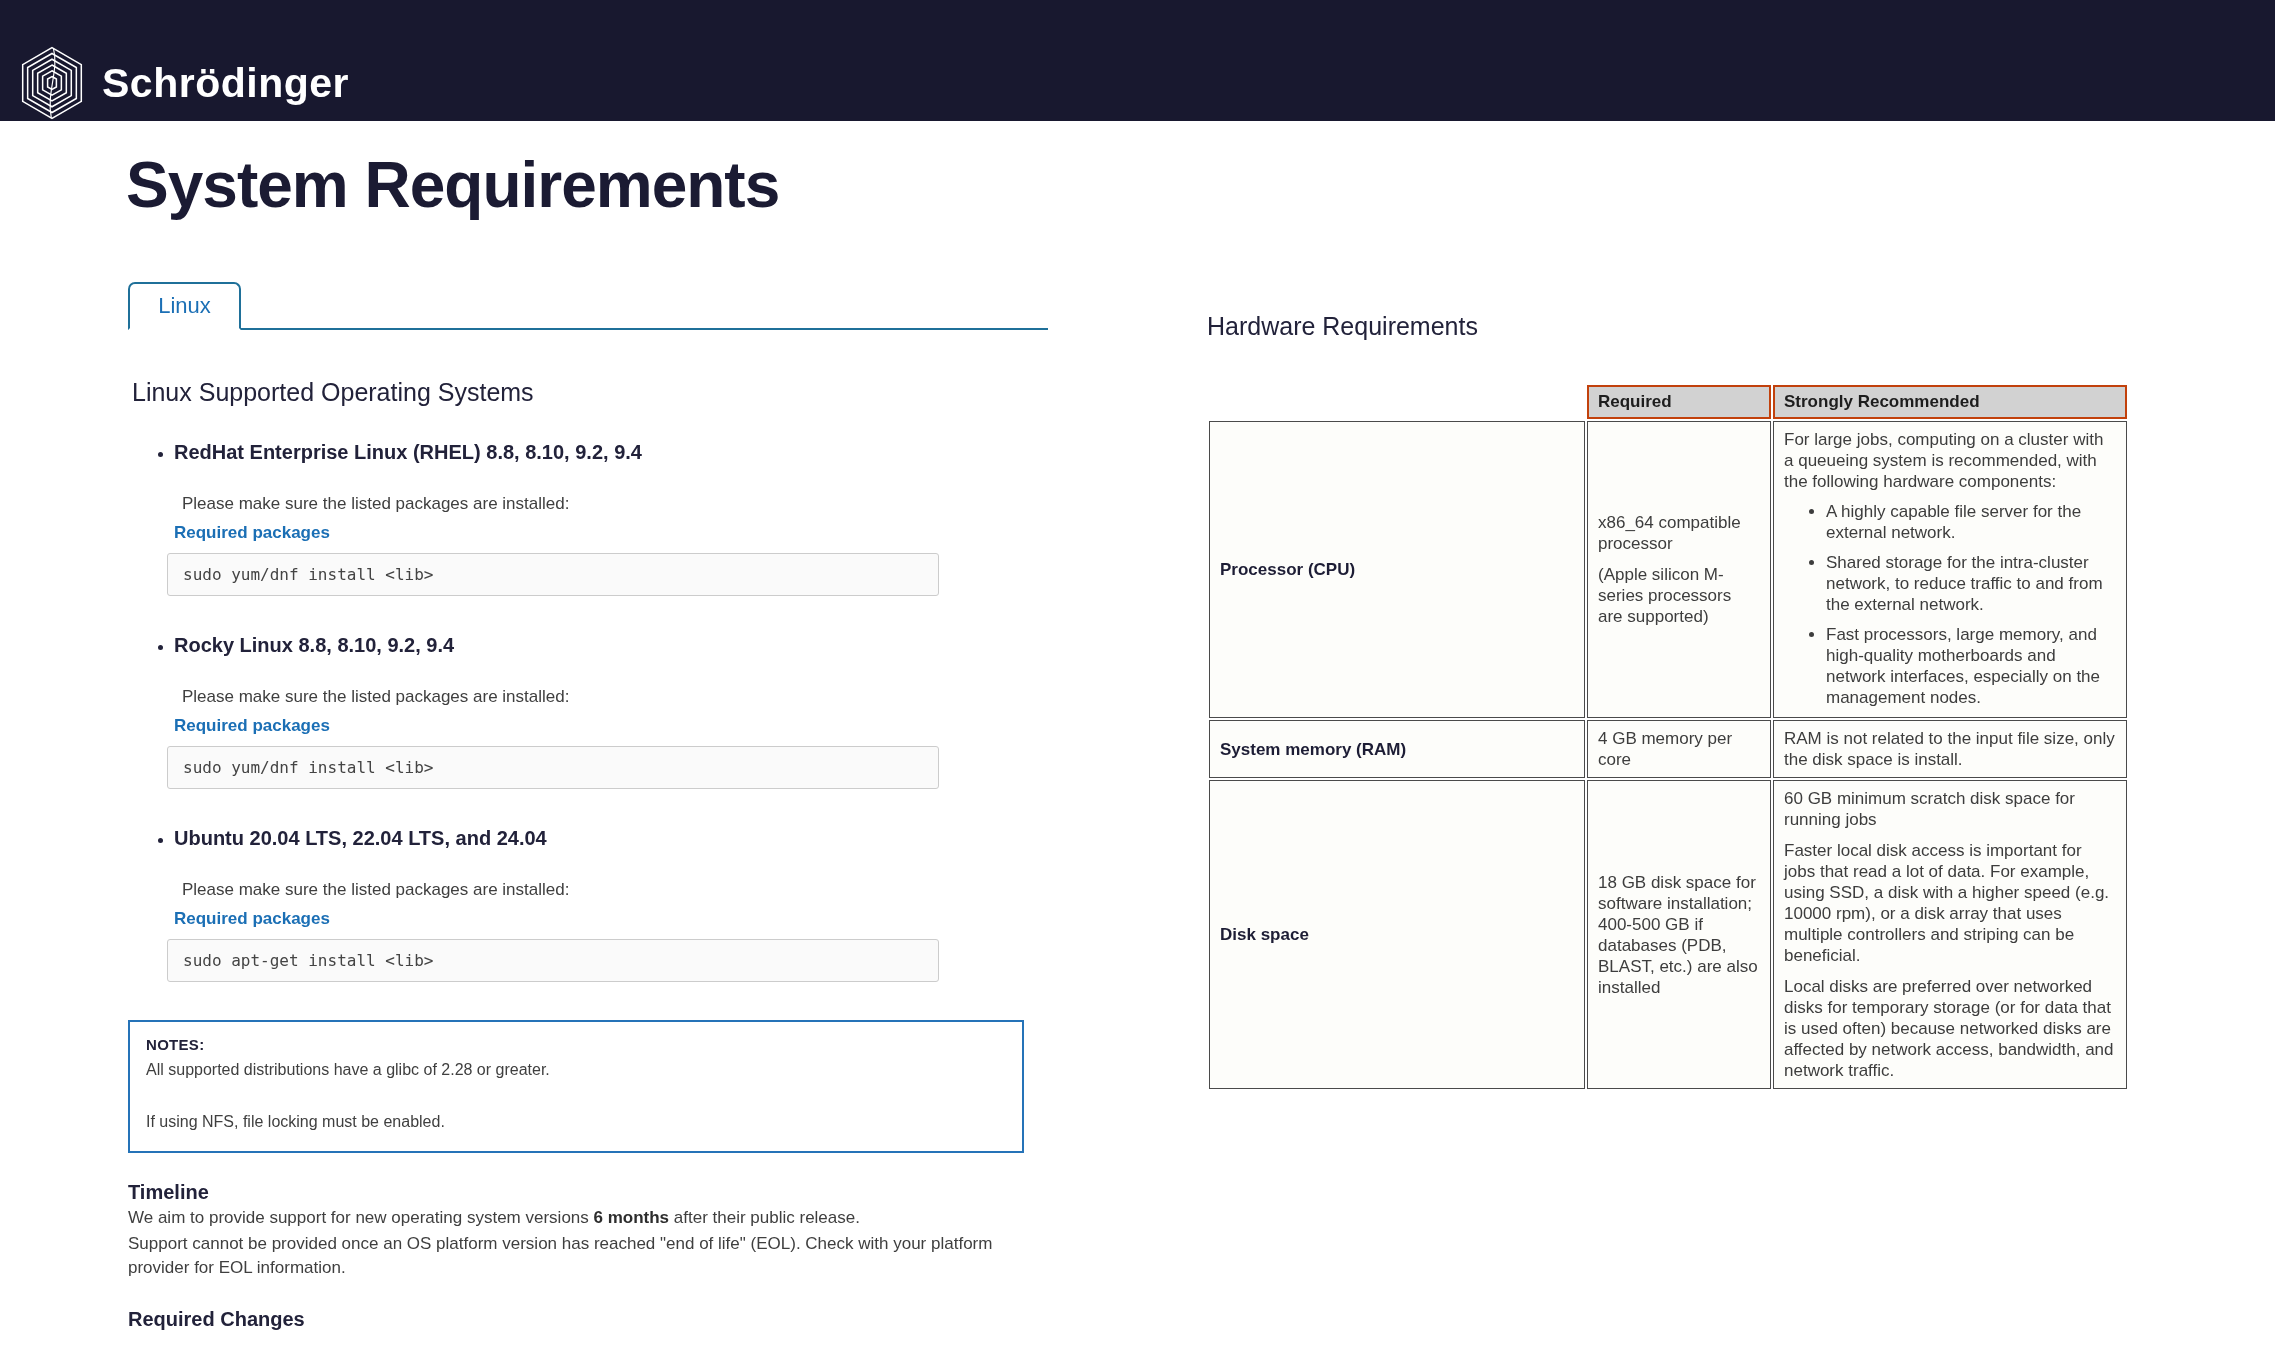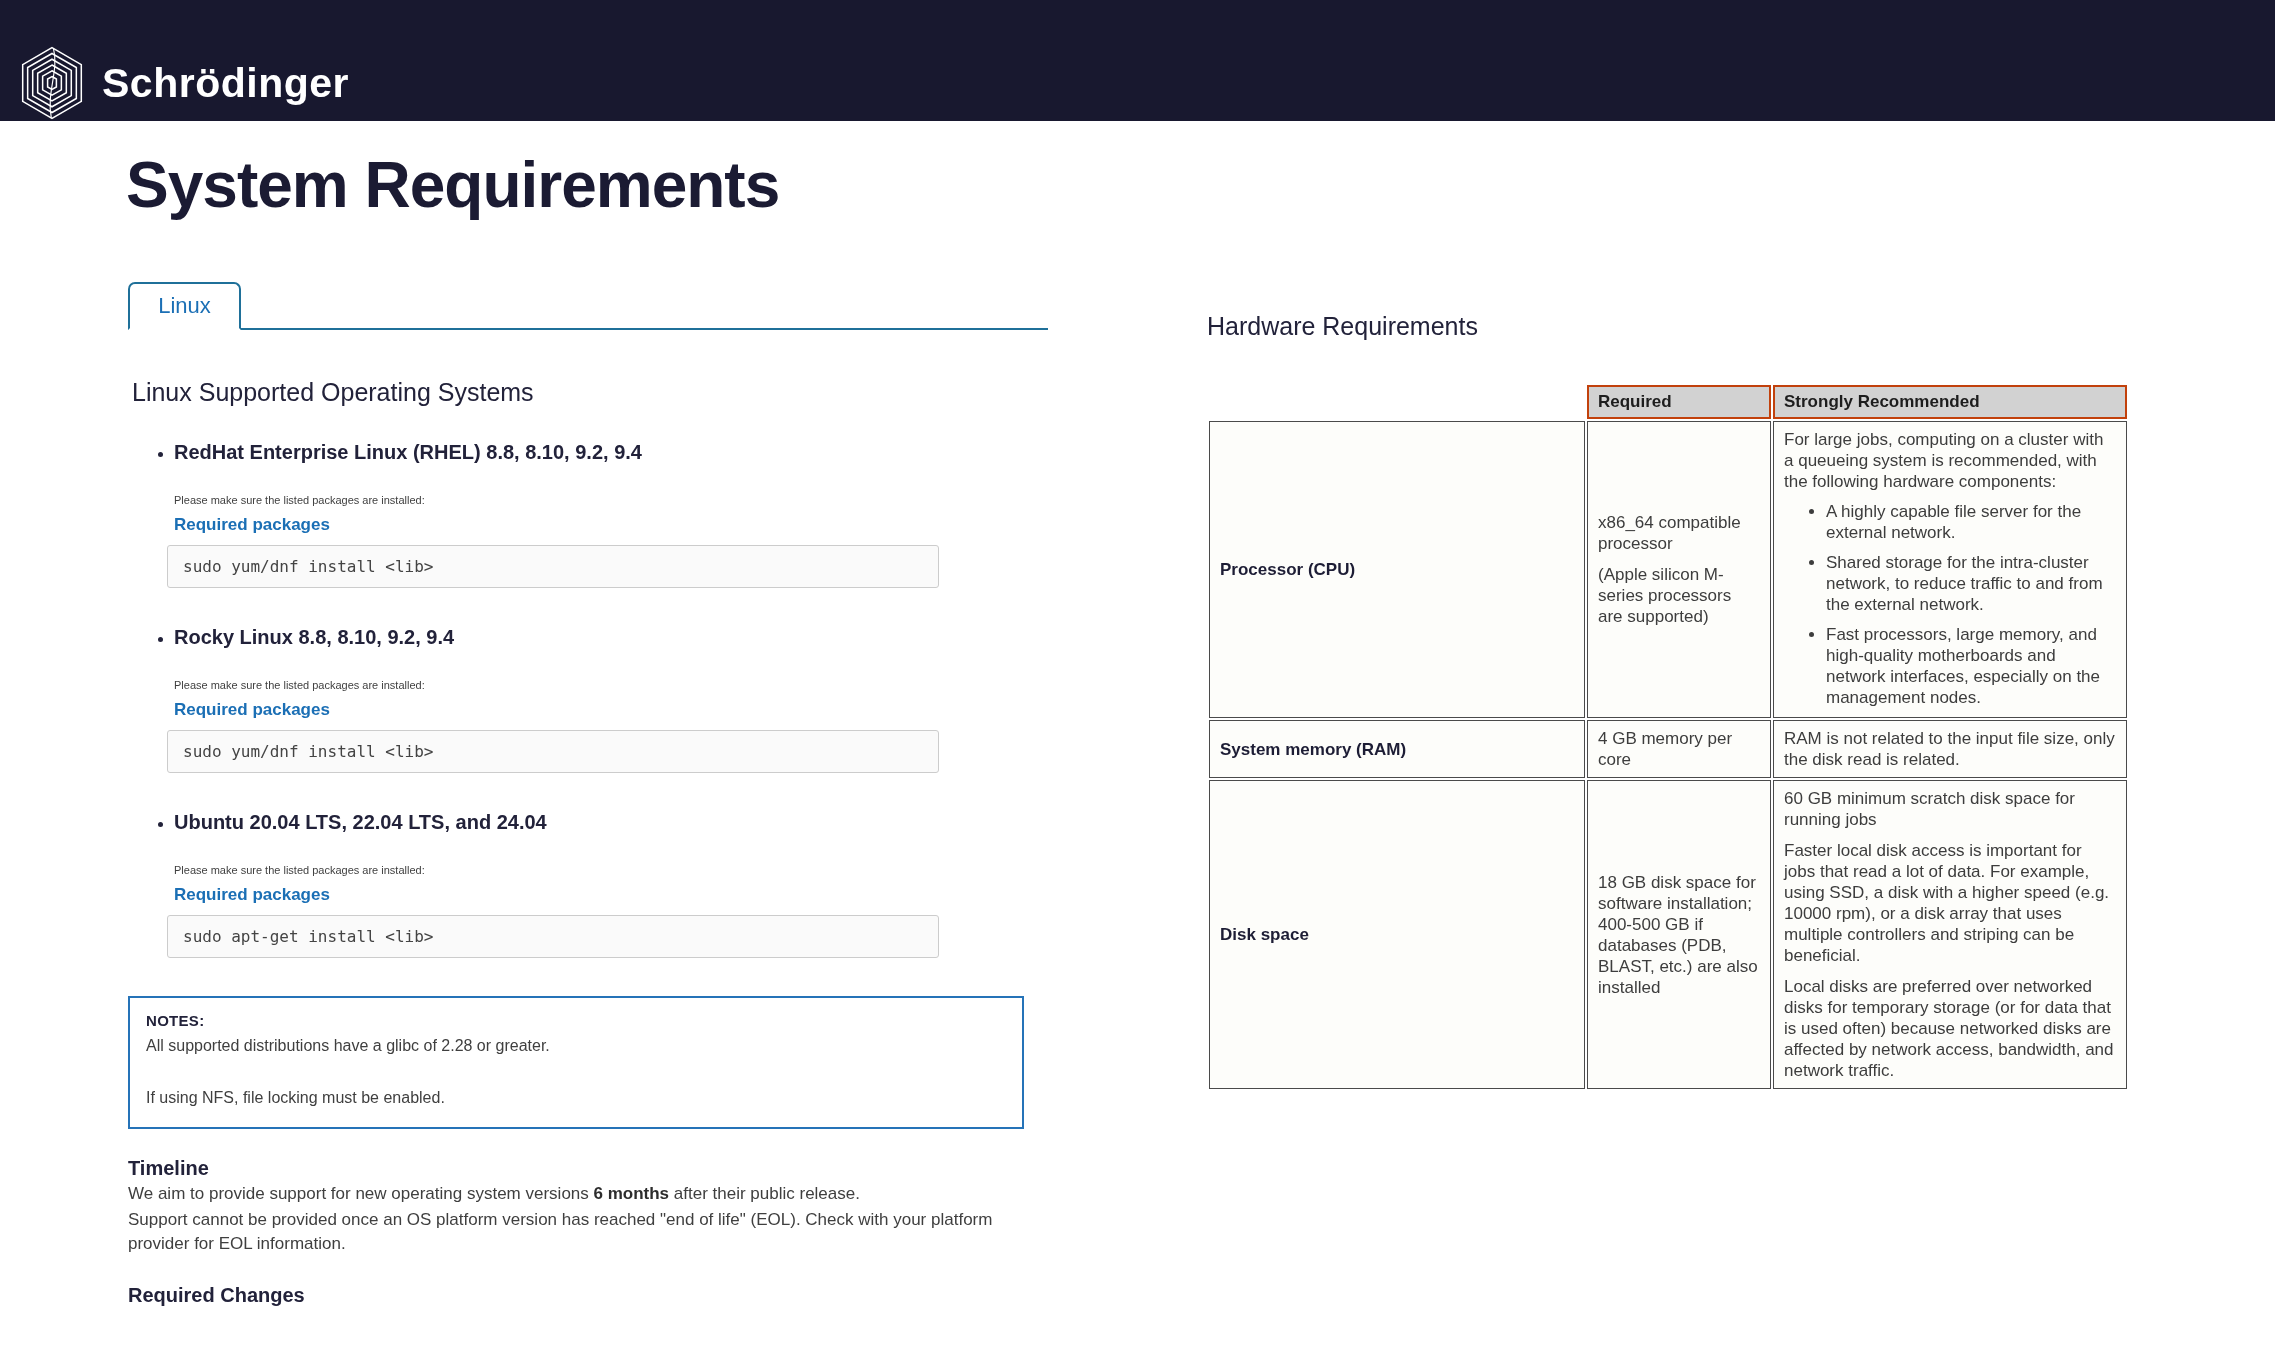--- a/index.html
+++ b/index.html
@@ -34,21 +34,21 @@
     border-radius:7px 7px 0 0; display:flex; align-items:center; justify-content:center;
     color:#1b6fb5; font-size:22px; cursor:pointer;
   }
 
   .os-heading { margin:48px 0 0 4px; font-size:25px; font-weight:400; color:#22223a; }
 
   ul.os-list { margin:34px 0 0; padding-left:46px; }
   ul.os-list > li { margin-bottom:38px; font-size:20px; }
   ul.os-list > li::marker { color:#22223a; font-size:16px; }
   .os-name { font-size:20px; font-weight:bold; color:#22223a; }
-  .pkg-note { margin:30px 0 0; font-size:11px; color:#3f3f3f; }
+  .pkg-note { margin:30px 8px 0; font-size:17px; color:#3f3f3f; }
   .pkg-link { display:inline-block; margin-top:9px; font-size:17px; font-weight:bold;
               color:#1b6fb5; text-decoration:none; cursor:pointer; }
   pre.code {
     margin:10px 0 0 -7px; width:772px; padding:11px 15px;
     background:#fafafa; border:1px solid #cccccc; border-radius:3px;
     font-family:"DejaVu Sans Mono", monospace; font-size:16px; color:#444444;
   }
 
   .notes {
     margin-top:28px; width:896px; border:2px solid #2573b8; padding:14px 16px 20px;
@@ -191,21 +191,21 @@
           </ul>
         </td>
       </tr>
 
       <tr>
         <td class="rowlabel">System memory (RAM)</td>
         <td class="cell">
           <p>4 GB memory per core</p>
         </td>
         <td class="cell rec">
-          <p>RAM is not related to the input file size, only the disk read is related.</p>
+          <p>RAM is not related to the input file size, only the disk space is install.</p>
         </td>
       </tr>
 
       <tr>
         <td class="rowlabel">Disk space</td>
         <td class="cell">
           <p>18 GB disk space for software installation; 400-500 GB if databases (PDB, BLAST, etc.) are also installed</p>
         </td>
         <td class="cell rec">
           <p>60 GB minimum scratch disk space for running jobs</p>

